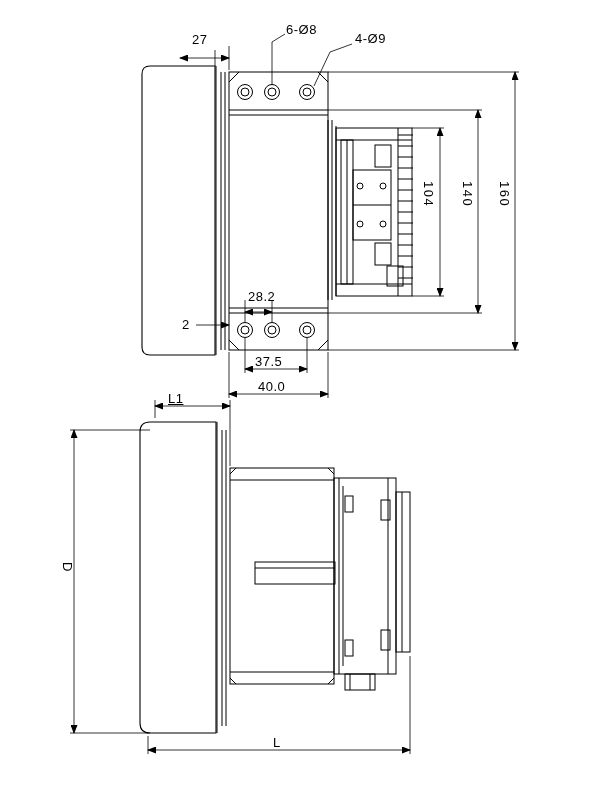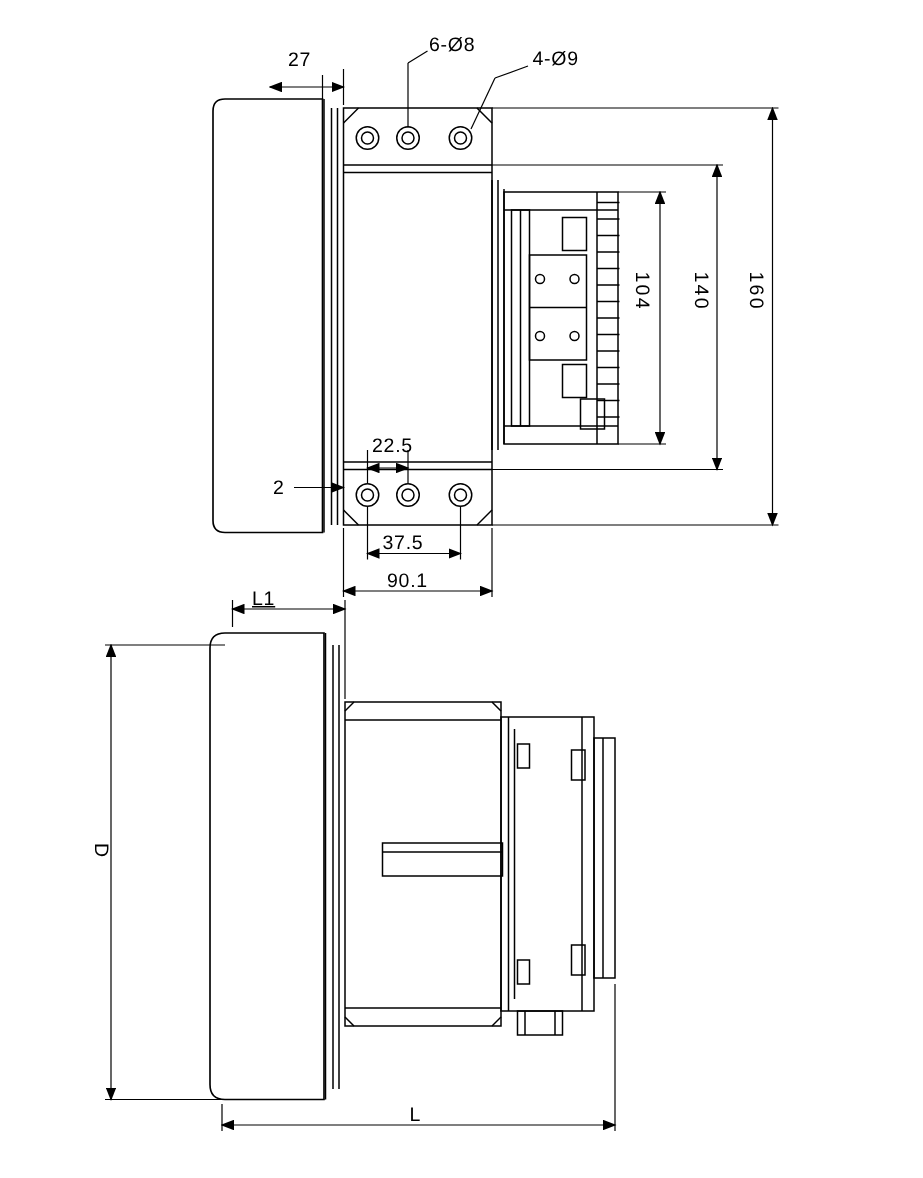--- a/index.html
+++ b/index.html
@@ -214,22 +214,22 @@
       <line x1="410" y1="656" x2="410" y2="754"></line>
     </g>
   </svg>
 
   <div class="lbl" style="left:192px; top:32px;">27</div>
   <div class="lbl" style="left:286px; top:22px;">6-Ø8</div>
   <div class="lbl" style="left:355px; top:31px;text-align:center;">4-Ø9</div>
   <div class="lbl vert" style="left:421px; top:181px;">104</div>
   <div class="lbl vert" style="left:460px; top:181px;">140</div>
   <div class="lbl vert" style="left:497px; top:181px;">160</div>
-  <div class="lbl" style="left:248px; top:289px;">22.5</div>
+  <div class="lbl" style="left:248px; top:289px;">28.2</div>
   <div class="lbl" style="left:182px; top:317px;">2</div>
   <div class="lbl" style="left:255px; top:354px;">37.5</div>
-  <div class="lbl" style="left:258px; top:379px;">90.1</div>
+  <div class="lbl" style="left:258px; top:379px;">40.0</div>
 
   <div class="lbl" style="left:168px; top:391px;text-decoration:underline;">L1</div>
   <div class="lbl vert" style="left:60px; top:562px;">D</div>
   <div class="lbl" style="left:273px; top:735px;">L</div>
 
 </div>
 
 </body></html>

